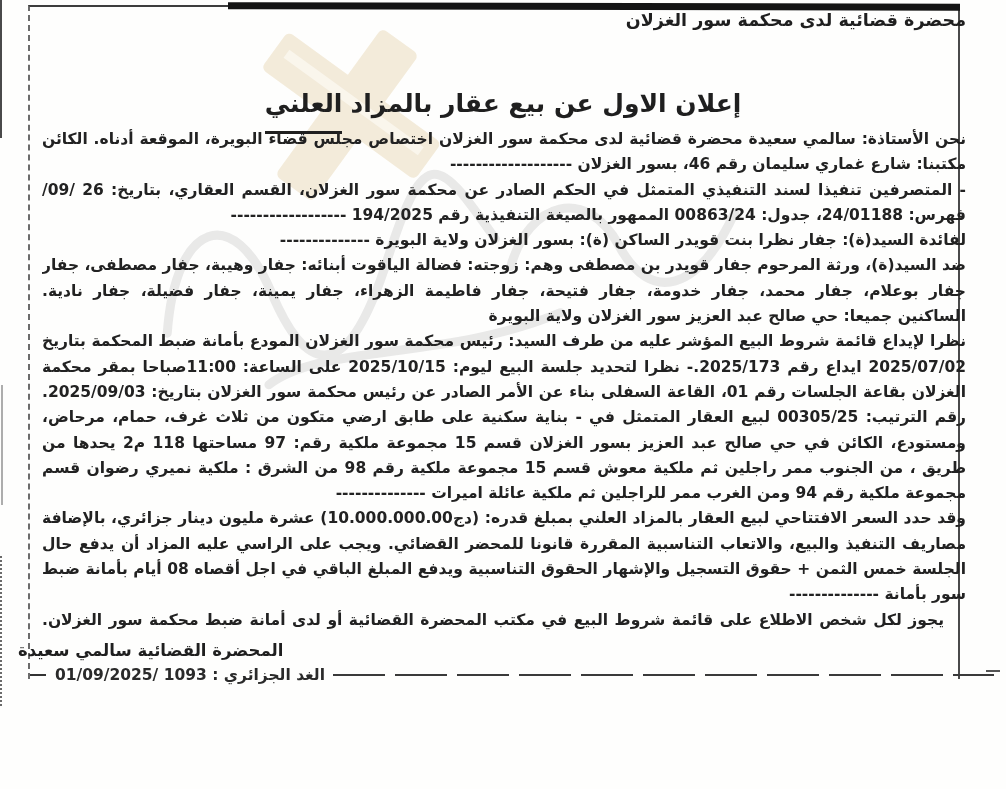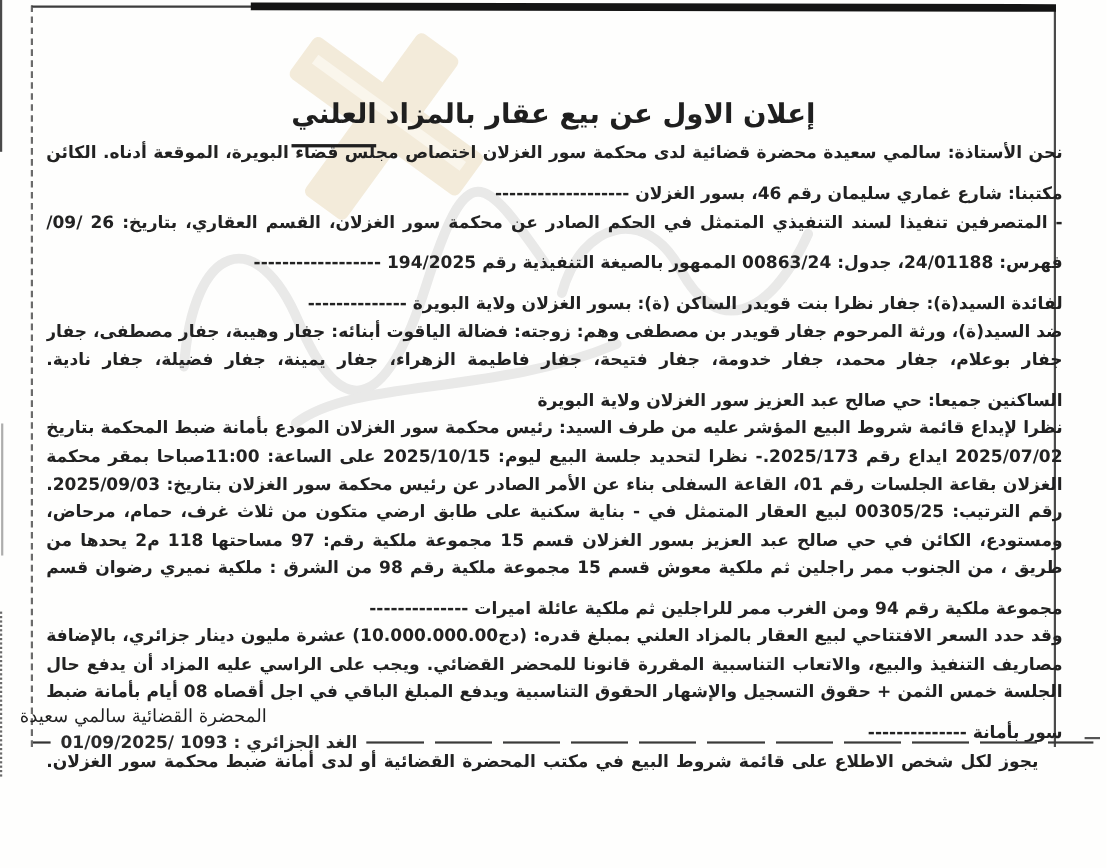--- a/index.html
+++ b/index.html
@@ -56,27 +56,27 @@
 
   
   .bod{
     position:absolute;top:127px;right:40px;left:42px;
     direction:rtl;
     font-size:15.5px;font-weight:bold;line-height:25.3px;
     color:#222;
   }
   .ln{max-height:25.3px;overflow:hidden;white-space:normal;}
   .j{text-align:justify;text-align-last:justify;}
-  .e{text-align:right;margin-top:12px;}
+  .e{text-align:right;}
   .ind{text-indent:22px;}
 
   
   .sig{
     position:absolute;top:641px;left:18px;
-    direction:rtl;font-weight:normal;font-size:16.5px;
+    direction:rtl;font-weight:bold;font-size:16.5px;
     white-space:nowrap;
   }
 
   
   .foot{
     position:absolute;top:663px;left:30px;right:12px;height:24px;
     display:flex;align-items:center;
   }
   .foot .pre-dash{width:16px;height:2px;background:#333;margin-right:5px;flex:0 0 auto;}
   .foot .ftxt{
@@ -111,20 +111,21 @@
       <path d="M380 150 C410 90, 470 85, 490 150 S560 210, 610 140"></path>
       <path d="M120 220 C180 190, 300 230, 420 205"></path>
     </g>
   </svg>
 
   <div class="doc">
     <div class="topbar"></div>
   </div>
 
   <div class="hdr">
+    <div>محضرة قضائية لدى محكمة سور الغزلان</div>
   </div>
 
   <div class="title">
     <span>إعلان الاول عن بيع عقار بالمزاد</span><span class="u">العلني</span>
   </div>
 
   <div class="bod">
     <div class="ln j">نحن الأستاذة: سالمي سعيدة محضرة قضائية لدى محكمة سور الغزلان اختصاص مجلس قضاء البويرة، الموقعة أدناه. الكائن</div>
     <div class="ln e">مكتبنا: شارع غماري سليمان رقم 46، بسور الغزلان -------------------</div>
     <div class="ln j">- المتصرفين تنفيذا لسند التنفيذي المتمثل في الحكم الصادر عن محكمة سور الغزلان، القسم العقاري، بتاريخ: 26 /09/ 2024،</div>

